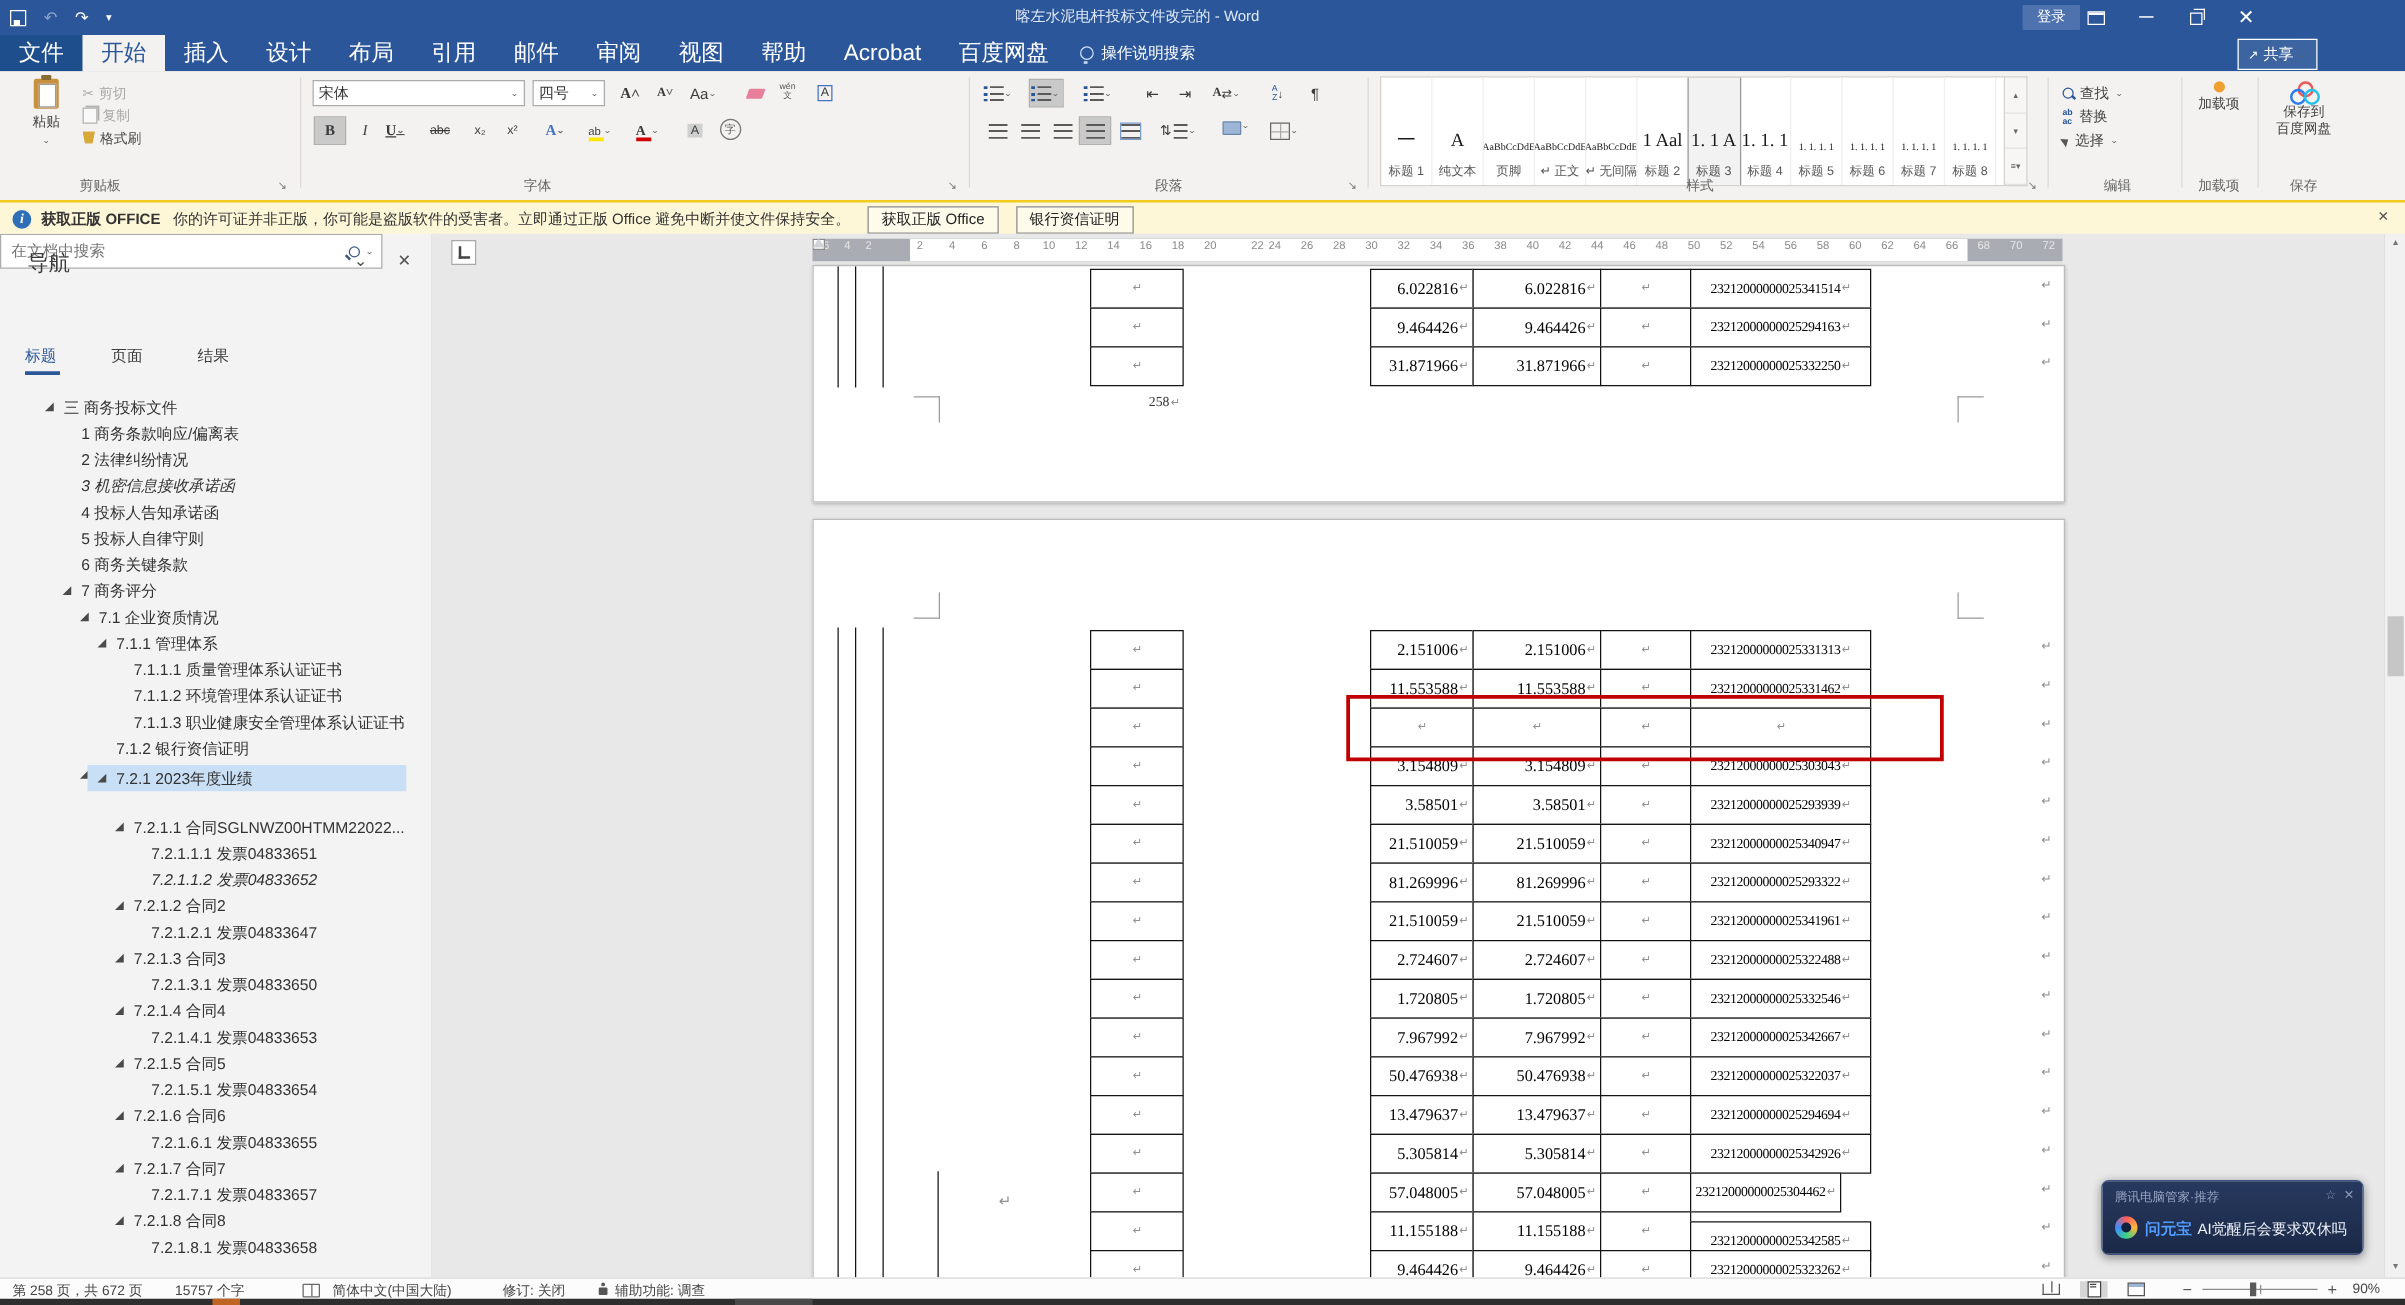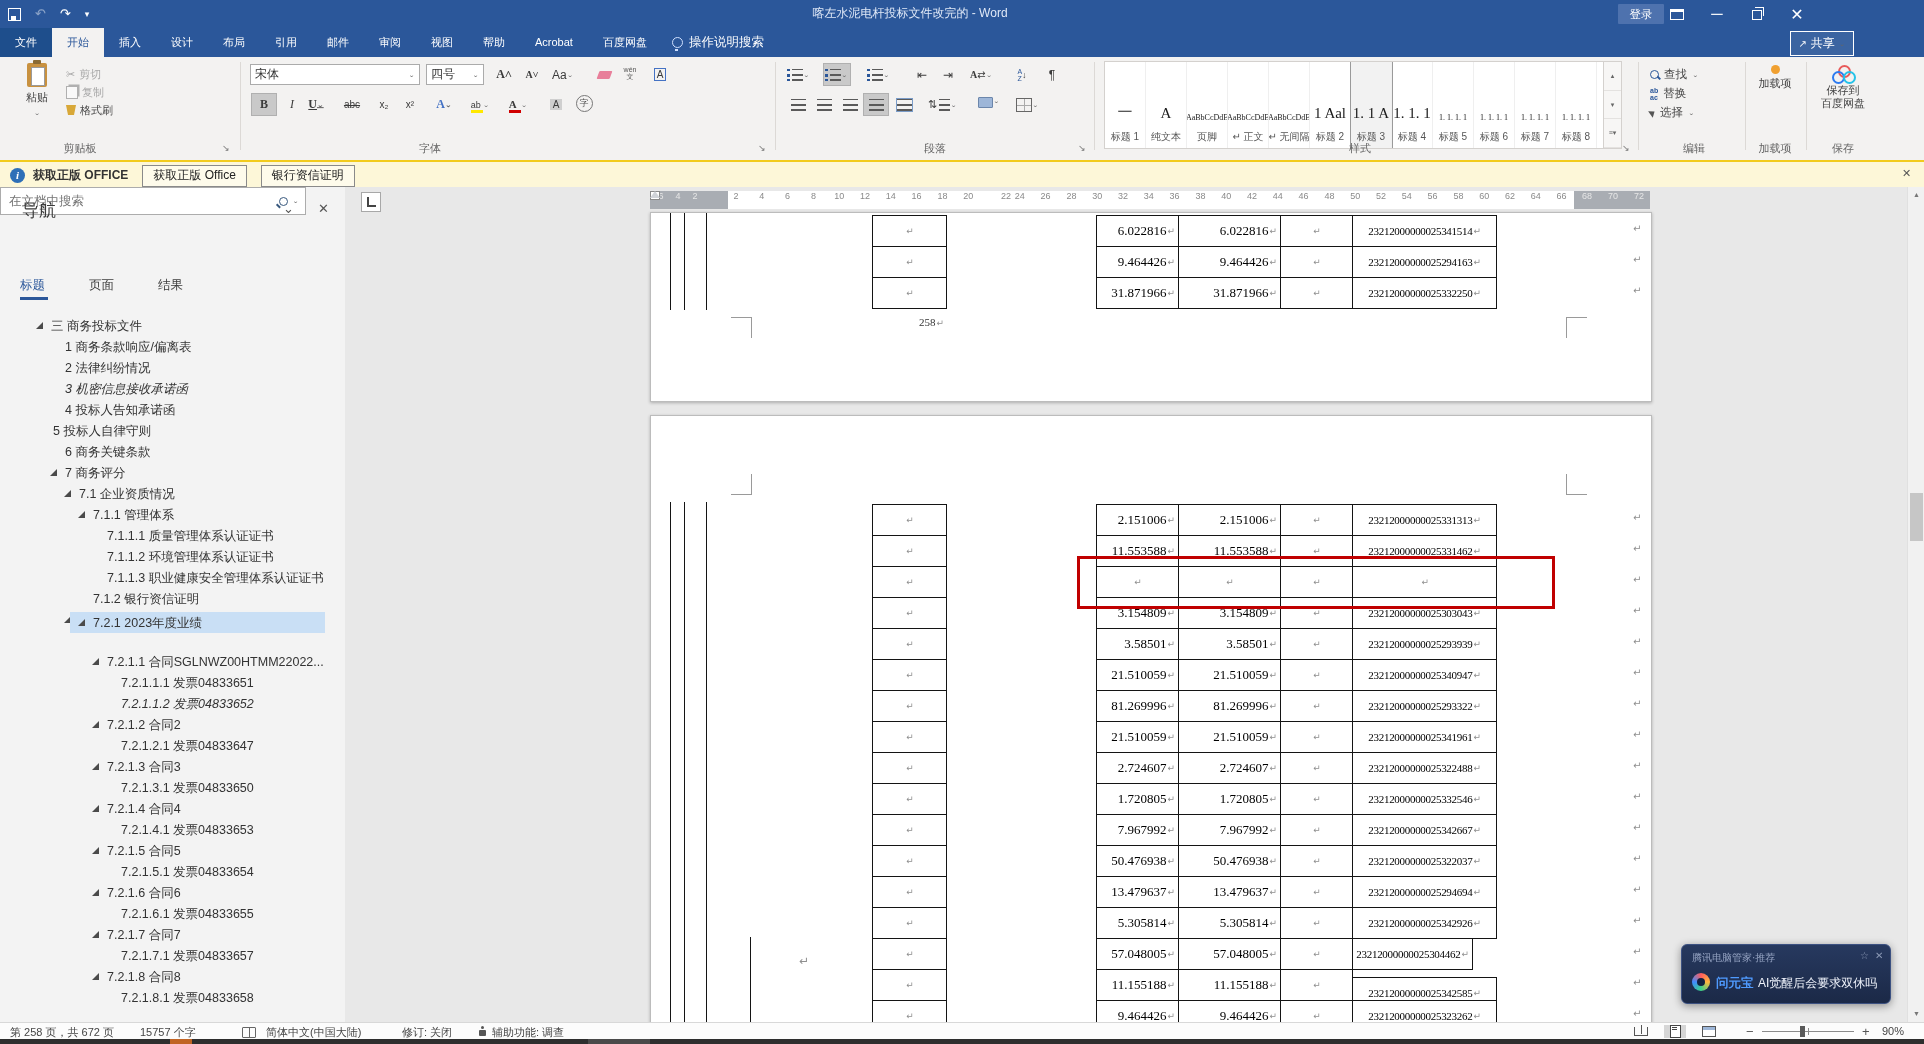--- a/index.html
+++ b/index.html
@@ -16,21 +16,21 @@
   #title-text{left:0;top:0;width:1820px;text-align:center;font-size:12px;line-height:27px;color:#dfe8f7}
   .login-btn{left:1618px;top:4px;width:46px;height:20px;background:#4e72ae;color:#fff;font-size:11.5px;
              text-align:center;line-height:20px;border-radius:1px}
   .winbtn{top:0;width:34px;height:28px;display:flex;align-items:center;justify-content:center;color:#fff}
   .ico-ribbon-display{width:12px;height:9px;border:1px solid #fff;position:relative}
   .ico-ribbon-display:before{content:'';position:absolute;left:0;top:0;width:100%;height:2px;background:#fff}
   .ico-restore{width:8px;height:8px;border:1px solid #fff;position:relative;margin-top:2px}
   .ico-restore:before{content:'';position:absolute;left:2px;top:-4px;width:8px;height:8px;border-top:1px solid #fff;border-right:1px solid #fff}
   
   #tabrow{left:0;top:28px;width:1924px;height:29px;background:#2b579a;display:flex;align-items:stretch;color:#fff}
-  .rtab{font-size:11px;line-height:29px;padding:0 15px;cursor:default;white-space:nowrap}
+  .rtab{font-size:18px;line-height:29px;padding:0 15px;cursor:default;white-space:nowrap}
   .rtab.active{background:#f3f2f1;color:#2b579a}
   #tellme{display:flex;align-items:center;gap:6px;font-size:12.5px;padding:0 10px}
   .bulb{width:9px;height:9px;border:1.5px solid #cfe0ff;border-radius:50%;position:relative}
   .bulb:after{content:'';position:absolute;left:2px;bottom:-4px;width:3px;height:2px;background:#cfe0ff}
   .share-btn{left:1790px;top:31px;width:62px;height:23px;border:1px solid #fff;color:#fff;font-size:12px;
              display:flex;align-items:center;justify-content:center;gap:4px;background:rgba(255,255,255,.08)}
   
   #ribbon{left:0;top:57px;width:1924px;height:103px;background:#f3f2f1;border-bottom:1px solid #d8d5d2;font-size:11px;color:#444}
   .gsep{top:5px;width:1px;height:88px;background:#dcd9d6}
   .glabel{top:84px;font-size:11px;color:#666;text-align:center}
@@ -424,20 +424,21 @@
       <i style="left:11px;top:6px;border-color:#25c2e8"></i>
     </span>
     <span style="line-height:13px"><span>保存到</span><br><span>百度网盘</span></span>
   </div>
   <div class="abs glabel" style="left:1820px;width:46px">保存</div>
 </div>
 
 <div id="licbar" class="abs">
   <span class="lic-ico">i</span>
   <span style="font-weight:bold">获取正版 OFFICE</span>
+  <span style="margin-left:10px">你的许可证并非正版，你可能是盗版软件的受害者。立即通过正版 Office 避免中断并使文件保持安全。</span>
   <span class="lic-btn">获取正版 Office</span>
   <span class="lic-btn">银行资信证明</span>
   <span class="abs" style="left:1902px;top:5px;color:#555;font-size:11px">✕</span>
 </div>
 
 <div id="navpane" class="abs">
   <div id="nav-title" class="abs">导航</div>
   <span class="abs nav-hd-ico" style="left:283px">⌄</span>
   <span class="abs nav-hd-ico" style="left:318px">✕</span>
   <div id="nav-search">
@@ -462,21 +463,21 @@
       <div class="abs navitem" style="left: 0px; top: 42px; width: 340px; height: 21px;">
         <span class="txt" style="left: 65px;">2 法律纠纷情况</span>
       </div>
       <div class="abs navitem" style="left: 0px; top: 63px; width: 340px; height: 21px;">
         <span class="txt" style="left: 65px; font-style: italic;">3 机密信息接收承诺函</span>
       </div>
       <div class="abs navitem" style="left: 0px; top: 84px; width: 340px; height: 21px;">
         <span class="txt" style="left: 65px;">4 投标人告知承诺函</span>
       </div>
       <div class="abs navitem" style="left: 0px; top: 105px; width: 340px; height: 21px;">
-        <span class="txt" style="left: 53px;">5 投标人自律守则</span>
+        <span class="txt" style="left: 65px;">5 投标人自律守则</span>
       </div>
       <div class="abs navitem" style="left: 0px; top: 126px; width: 340px; height: 21px;">
         <span class="txt" style="left: 65px;">6 商务关键条款</span>
       </div>
       <div class="abs navitem" style="left: 0px; top: 147px; width: 340px; height: 21px;">
         <span class="tri" style="left: 50px;"></span>
         <span class="txt" style="left: 65px;">7 商务评分</span>
       </div>
       <div class="abs navitem" style="left: 0px; top: 168px; width: 340px; height: 21px;">
         <span class="tri" style="left: 64px;"></span>

